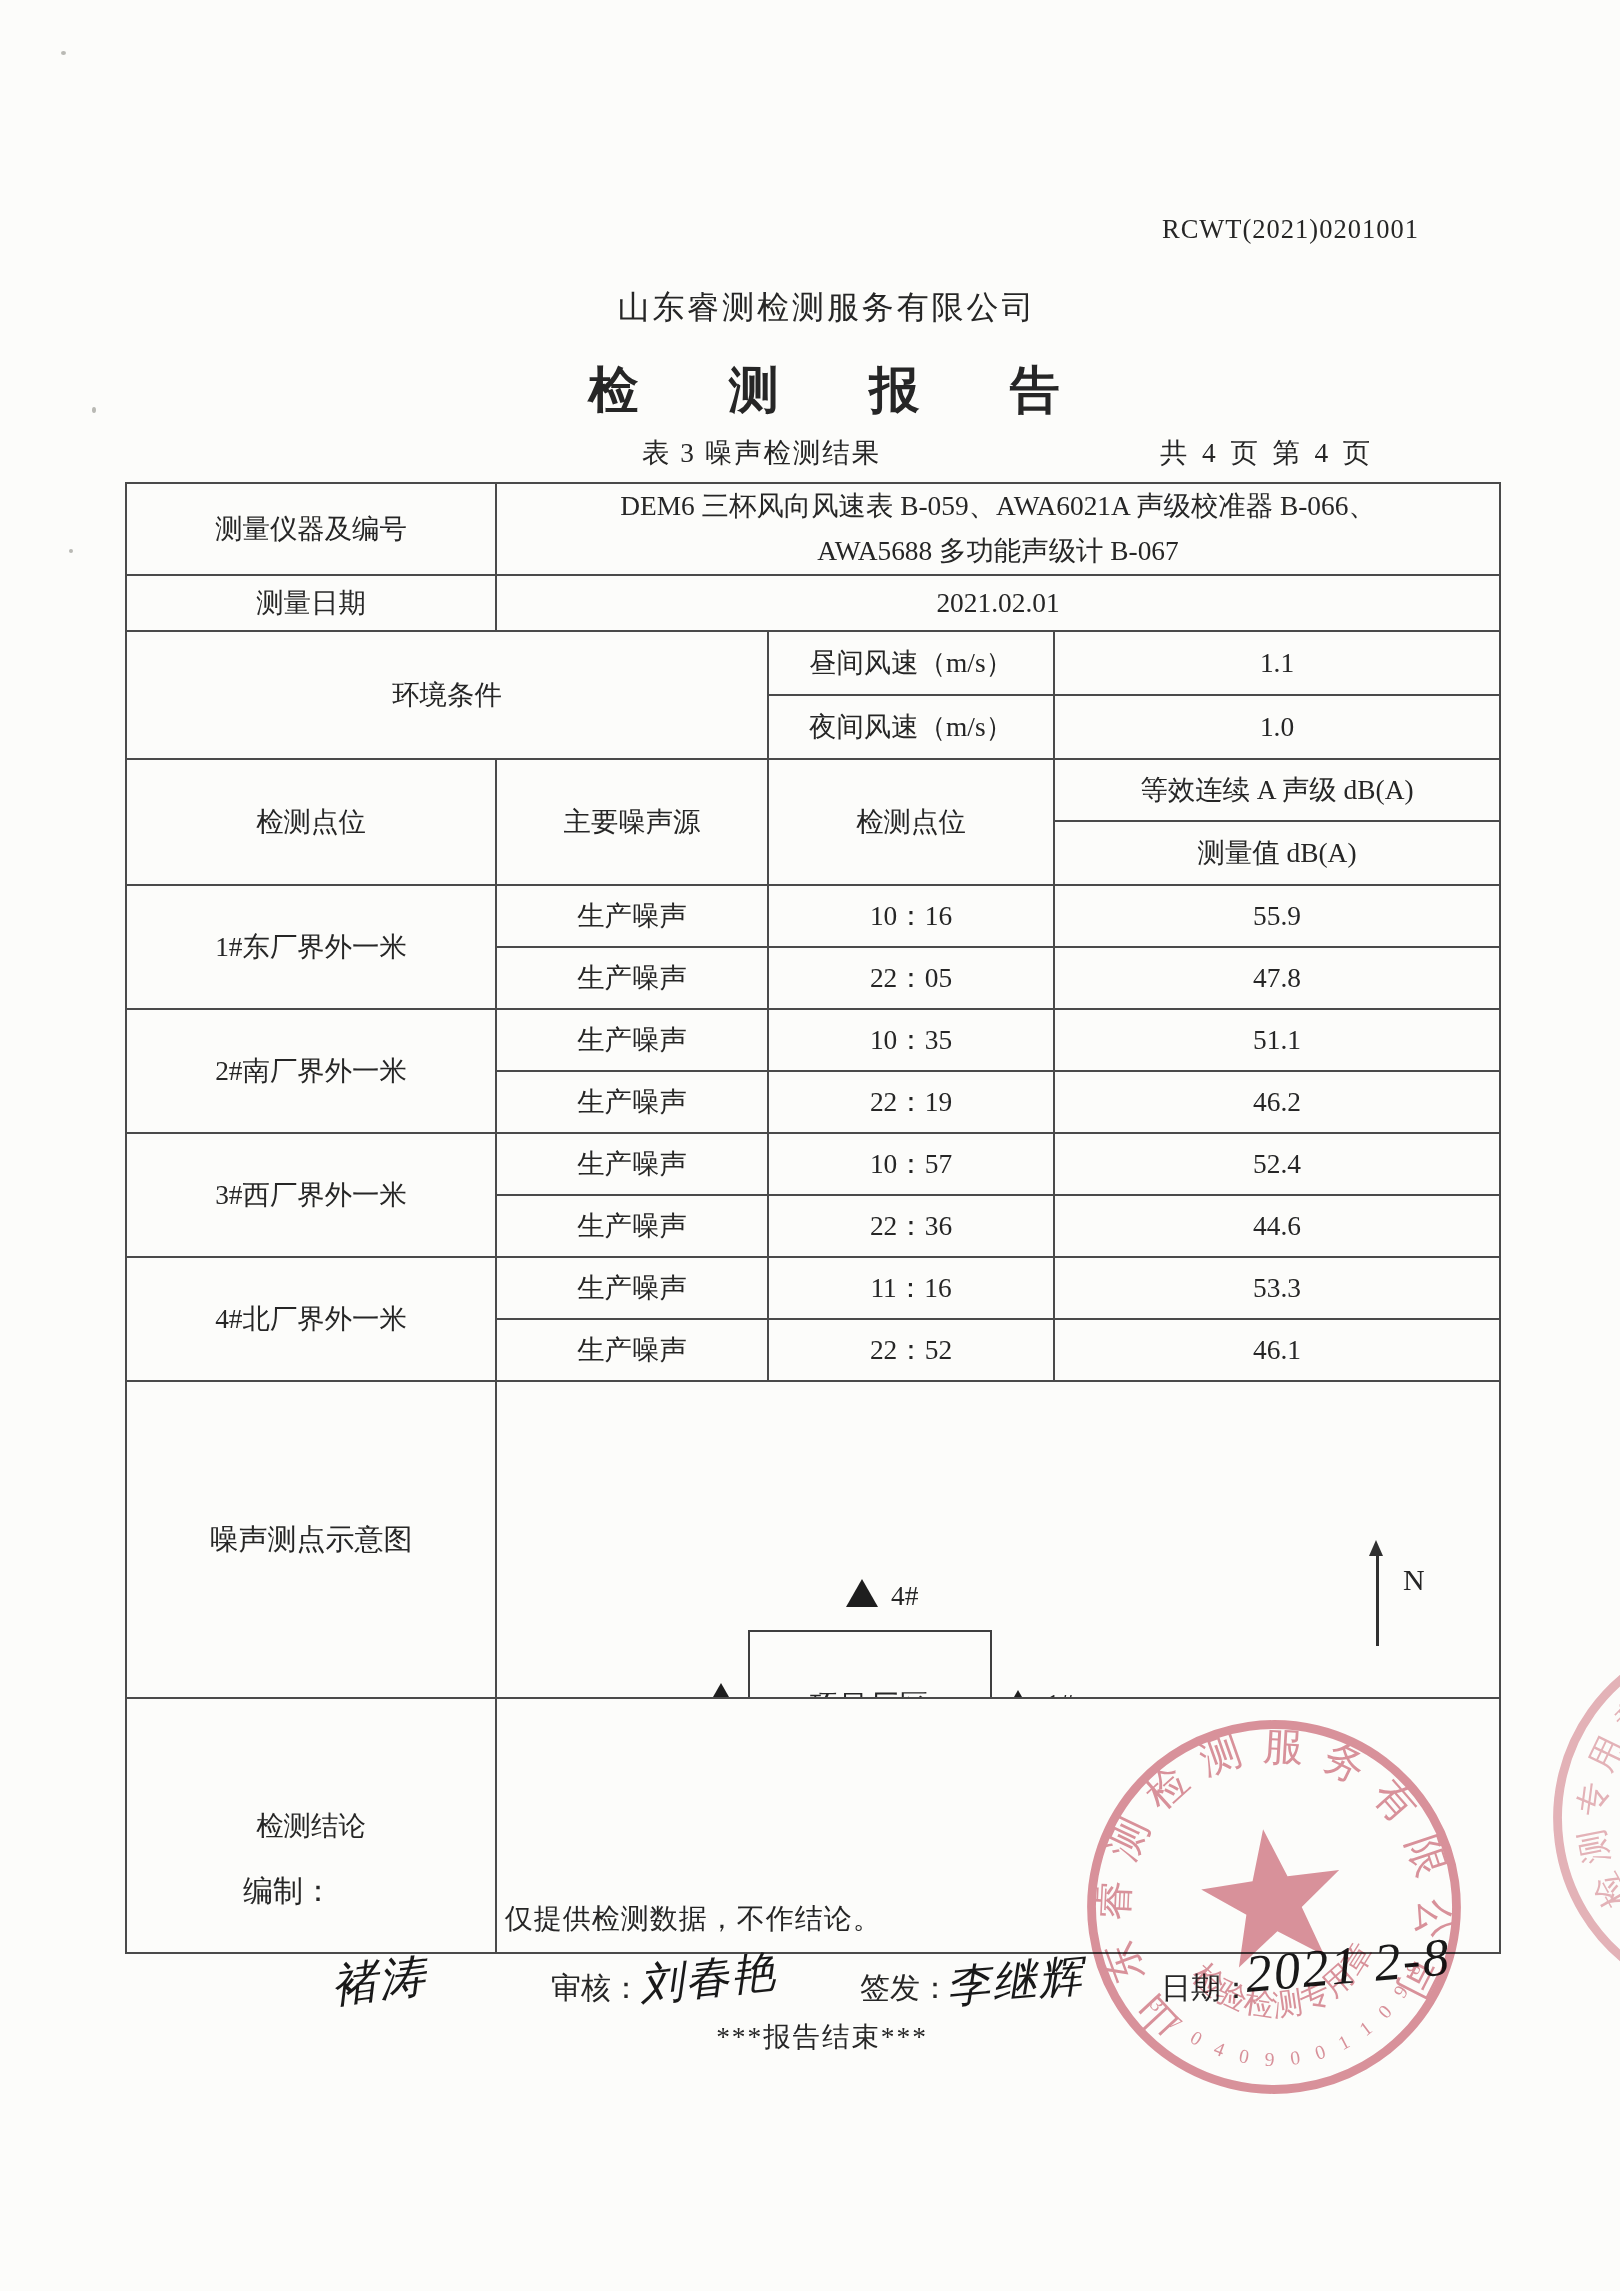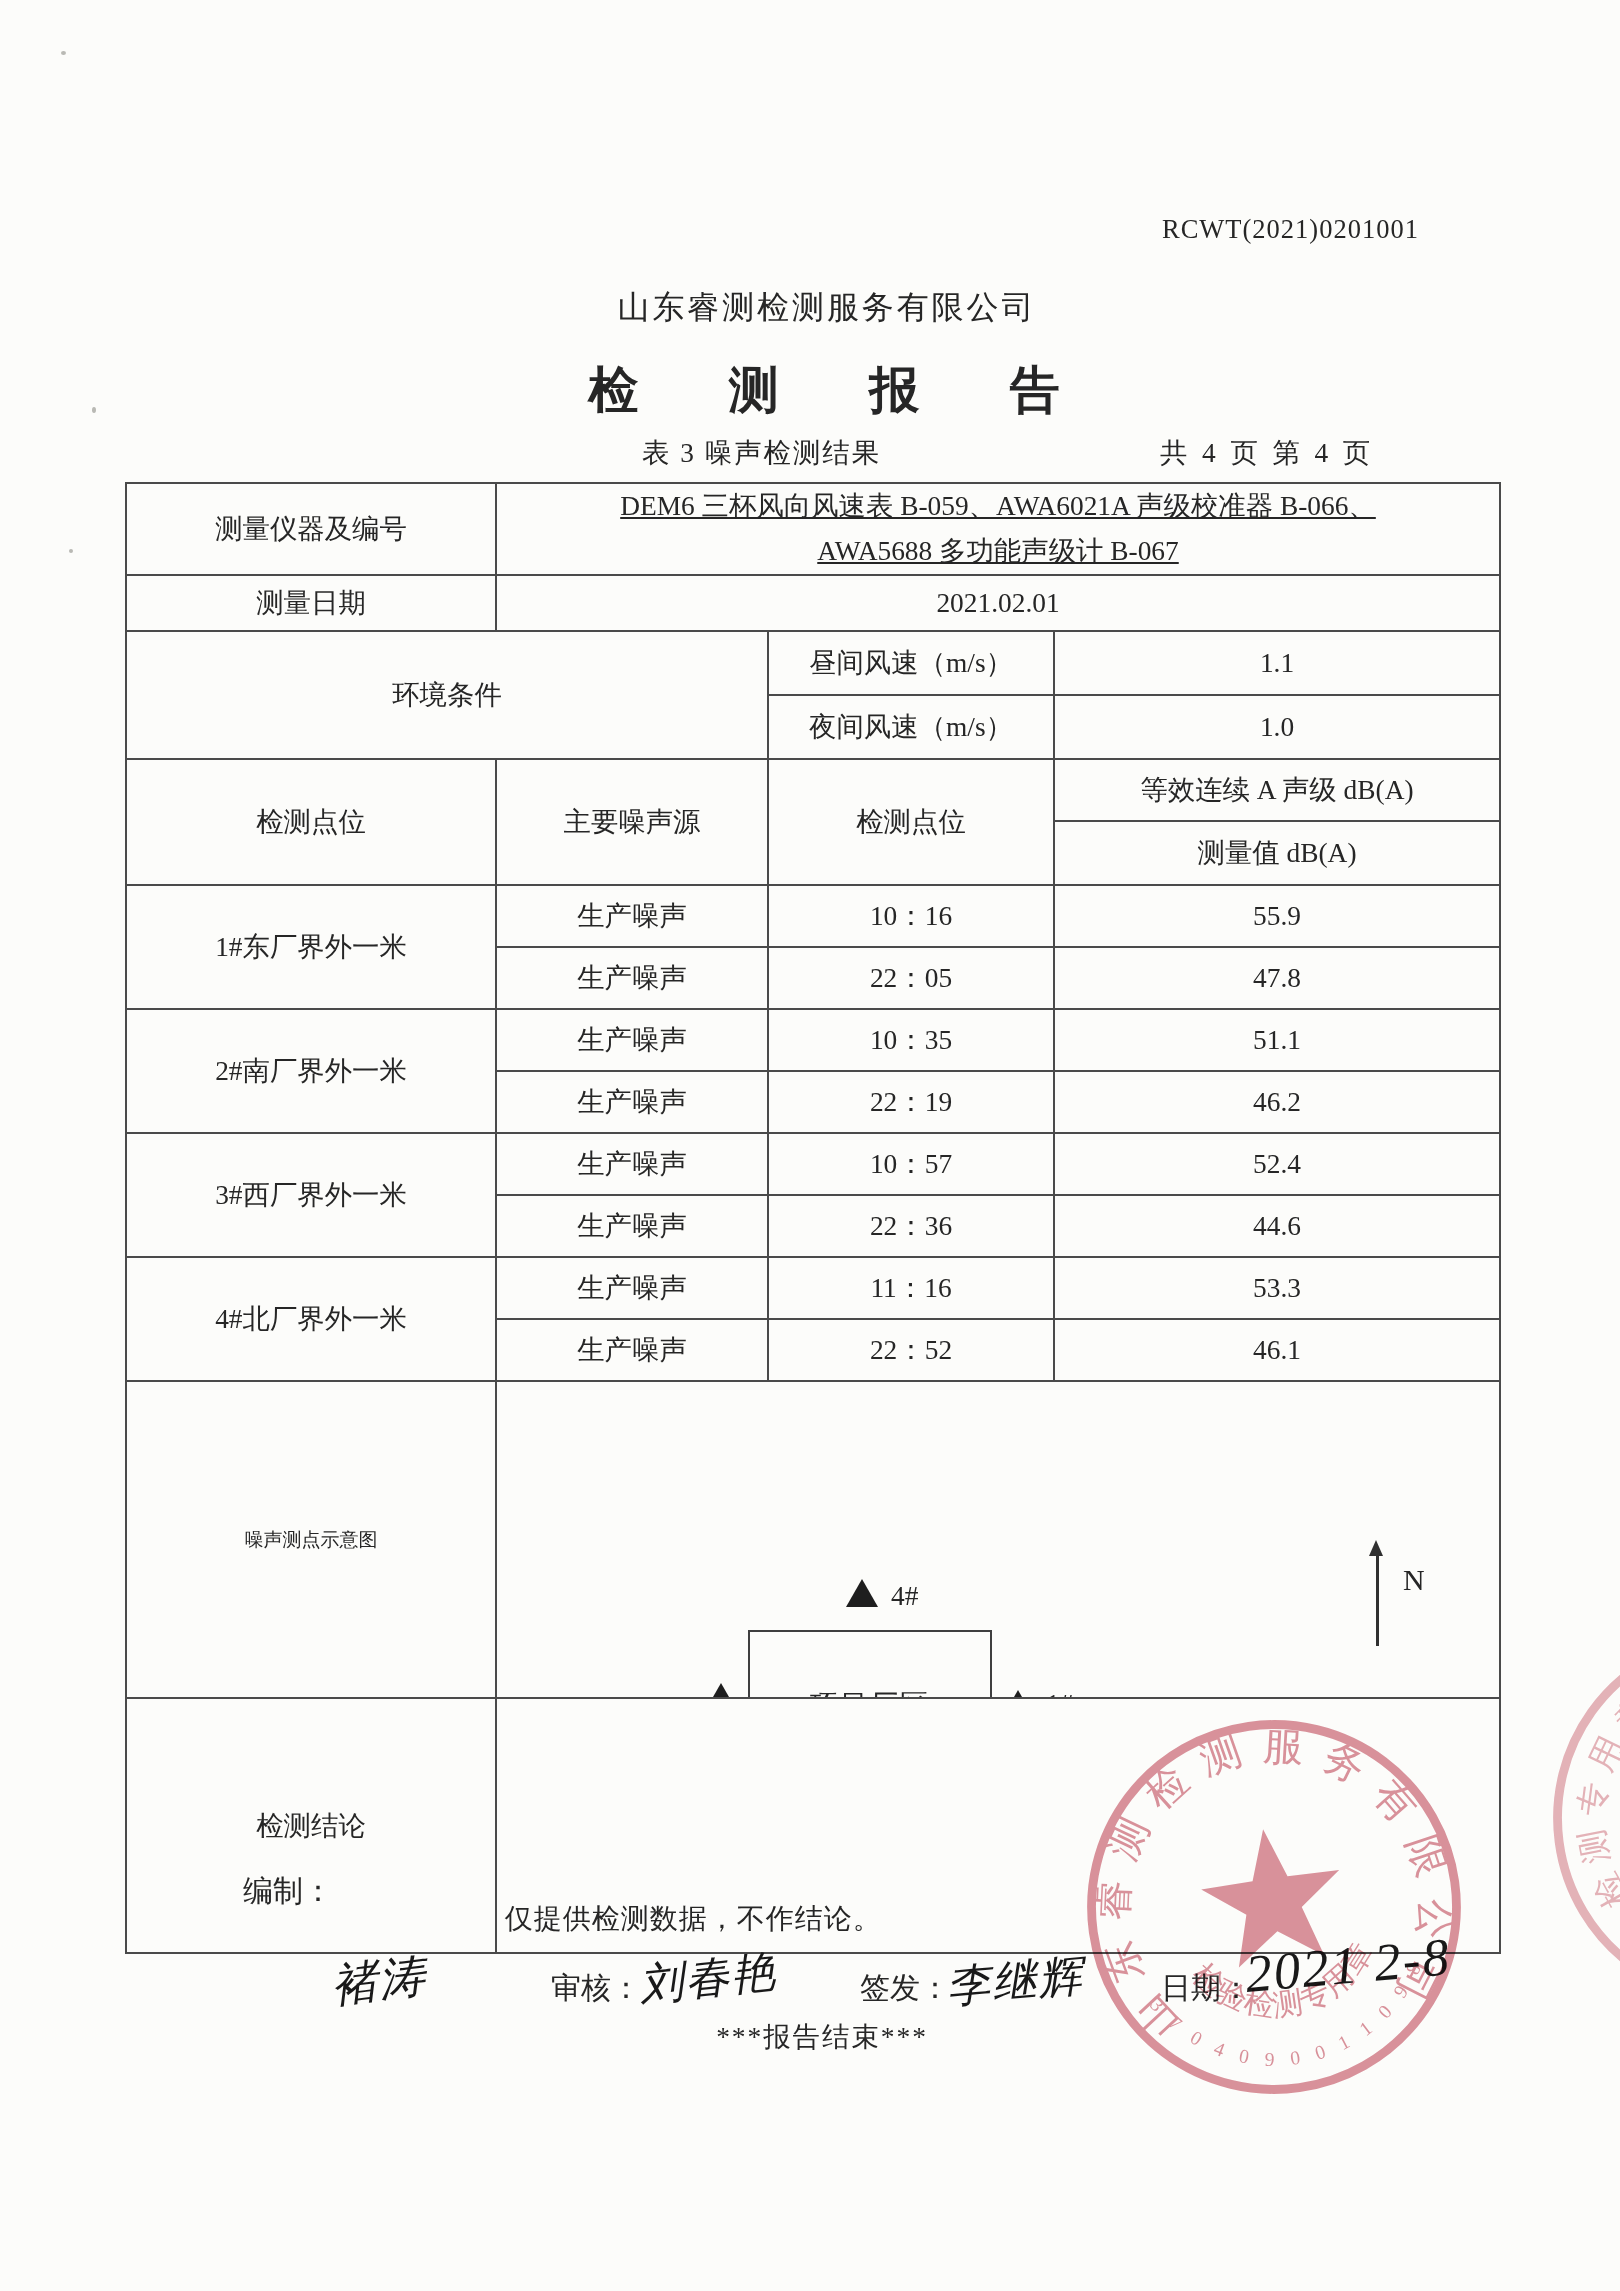--- a/index.html
+++ b/index.html
@@ -18,21 +18,21 @@
   table.report{
     position:absolute;left:125px;top:482px;width:1374px;
     border-collapse:collapse;table-layout:fixed;
   }
   table.report td{
     border:2px solid #4a4a4a;text-align:center;vertical-align:middle;
     font-size:27.4px;padding:0;overflow:hidden;
   }
   table.report{border:2.9px solid #404040;}
   tr.grp td{border-top-width:2.9px;}
-  .two-line{line-height:45px;text-decoration:underline;}
+  .two-line{line-height:45px;}
   td.diagram-cell,td.conclusion-cell{padding:0;}
 
   .diagram{position:relative;width:100%;height:100%;}
   .tri{position:absolute;width:0;height:0;border-left:16.7px solid transparent;border-right:16.7px solid transparent;border-bottom:28px solid #1e1e1e;}
   .pt-label{position:absolute;font-size:27.4px;}
   .site-rect{position:absolute;left:251px;top:90px;width:244px;height:151px;border:2.5px solid #3f3f3f;display:flex;align-items:center;justify-content:center;font-size:28px;letter-spacing:2px;box-sizing:border-box;}
   .north-line{position:absolute;left:879px;top:13.7px;width:2.5px;height:93px;background:#303030;}
   .north-head{position:absolute;left:872px;top:0;width:0;height:0;border-left:7.8px solid transparent;border-right:7.8px solid transparent;border-bottom:16.7px solid #303030;}
   .north-label{position:absolute;left:906px;top:23.5px;font-size:30px;}
 
@@ -139,21 +139,21 @@
       <td>11：16</td>
       <td>53.3</td>
     </tr>
     <tr style="height:62px">
       <td>生产噪声</td>
       <td>22：52</td>
       <td>46.1</td>
     </tr>
 
     <tr style="height:317px" class="grp">
-      <td style="font-size:19px;">噪声测点示意图</td>
+      <td style="font-size:29px;">噪声测点示意图</td>
       <td colspan="3" class="diagram-cell">
         <div class="diagram">
           <div class="north-head"></div>
           <div class="north-line"></div>
           <div class="abs north-label">N</div>
 
           <div class="tri" style="left:349px;top:39px;"></div>
           <div class="pt-label" style="left:394px;top:41px;">4#</div>
 
           <div class="site-rect">

